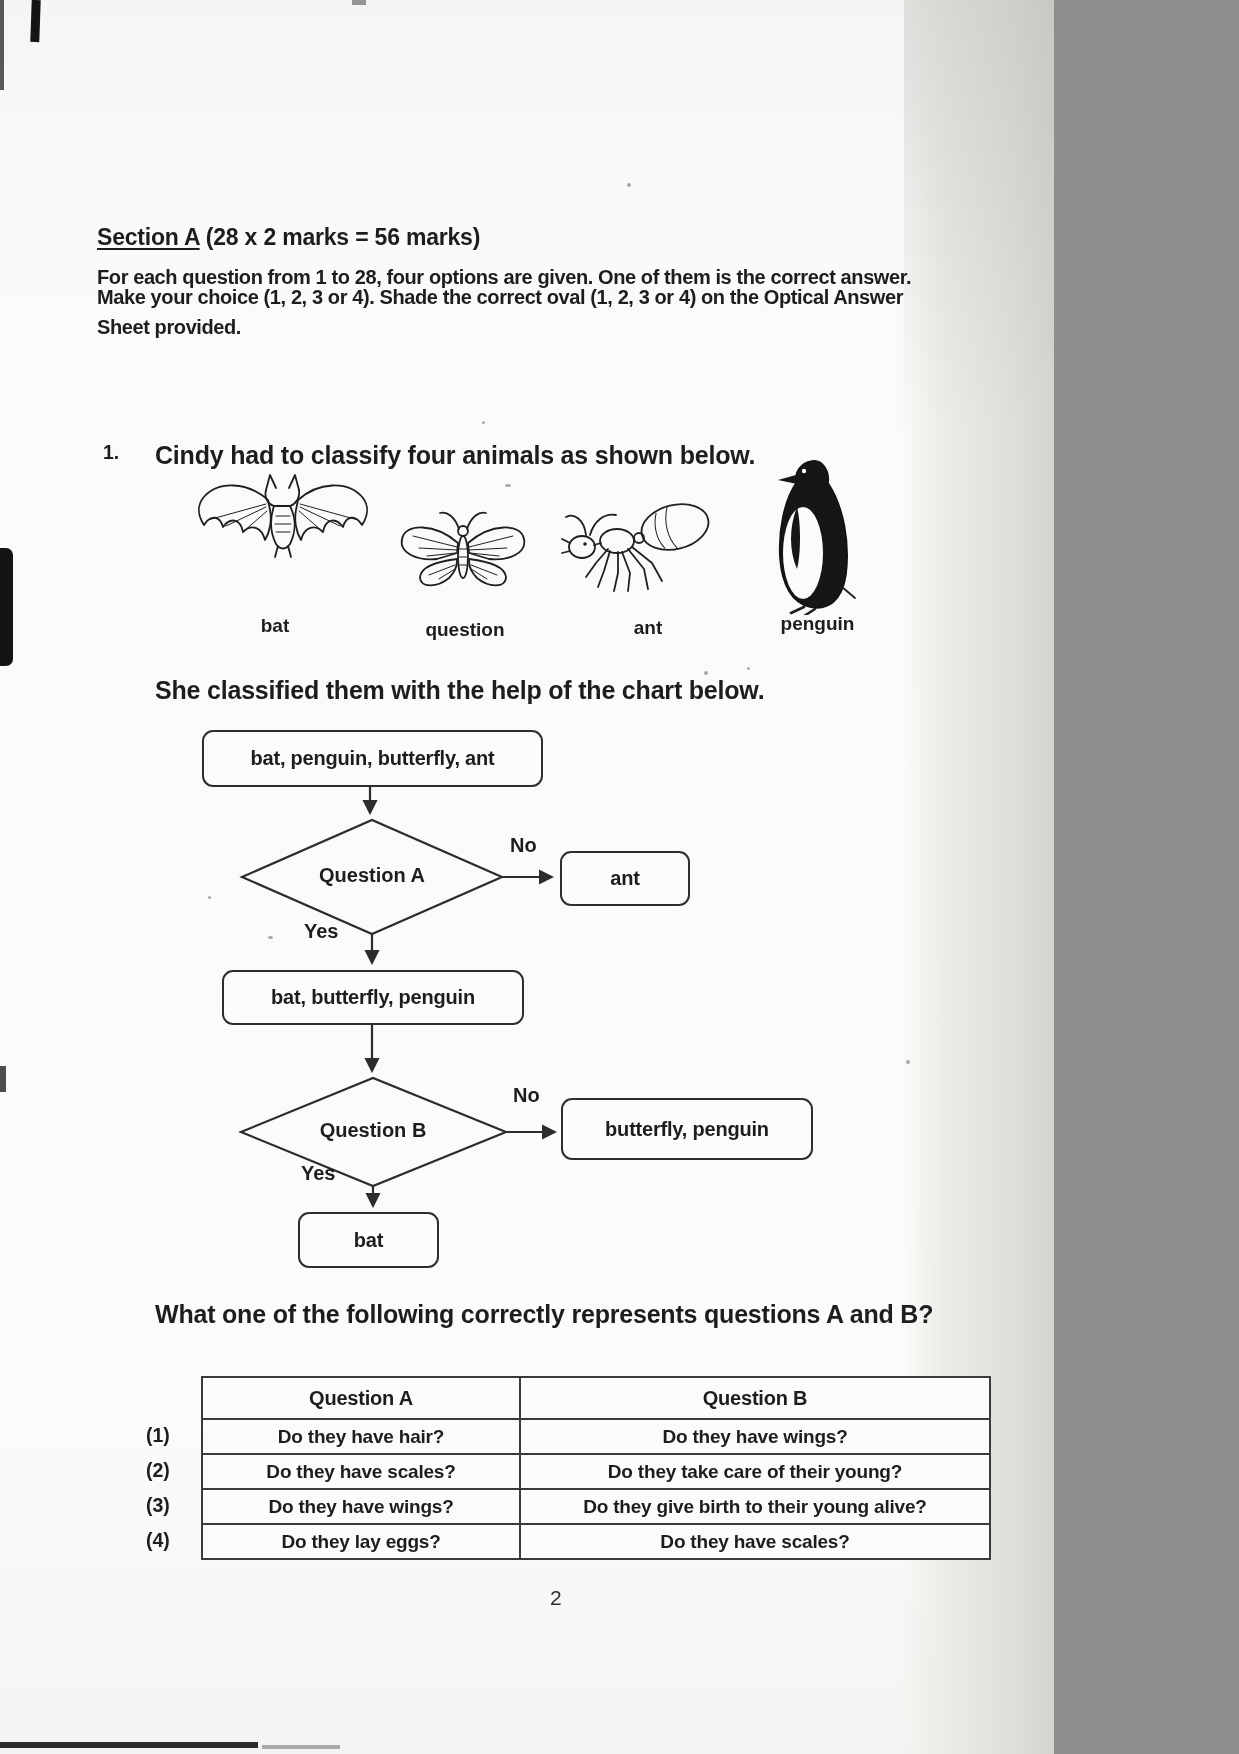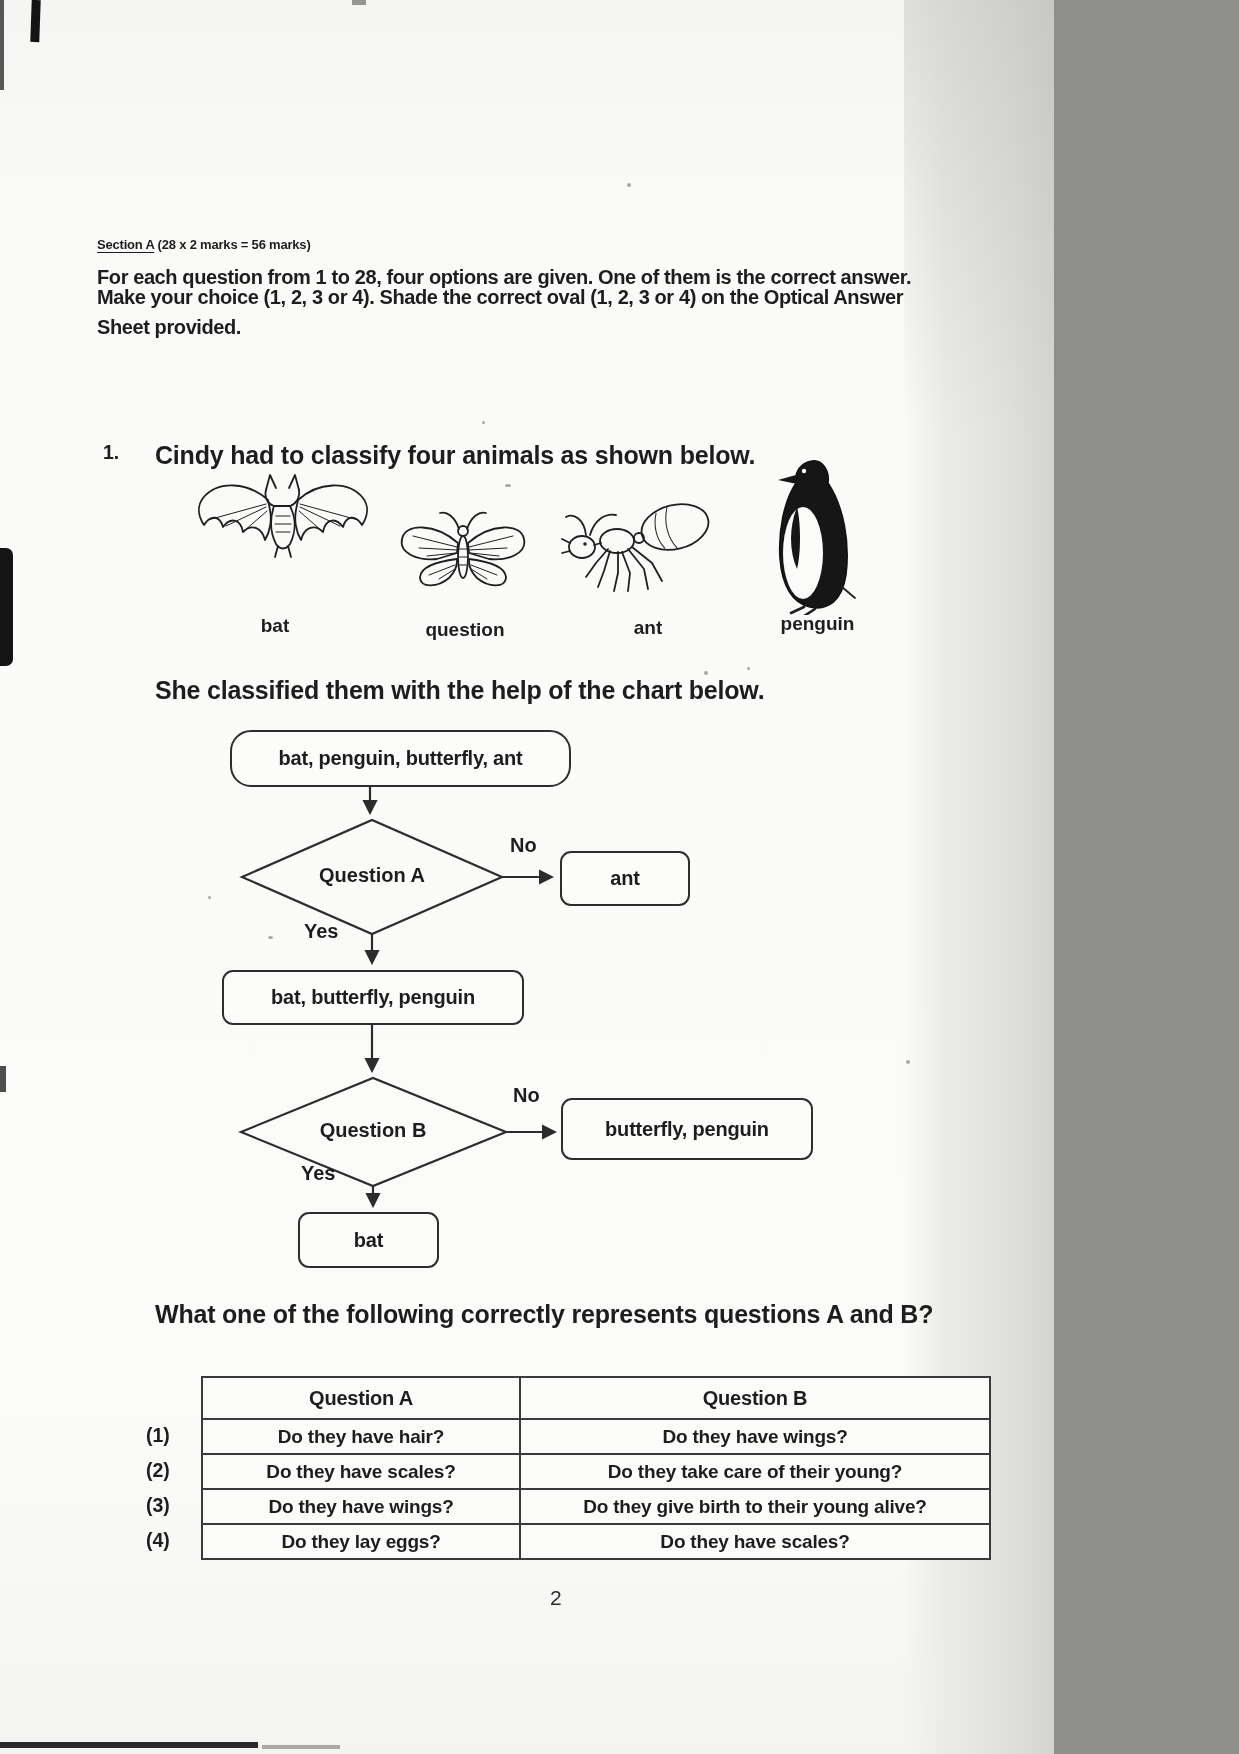--- a/index.html
+++ b/index.html
@@ -12,21 +12,21 @@
   
   .right-band { right:0; top:0; bottom:0; width:152px;
     background:linear-gradient(to right, rgba(233,233,230,0) 0%, #ebebe8 28%, #dfdfdc 70%, #d4d4d1 100%); }
   .right-band-top { right:0; top:0; width:150px; height:430px;
     background:linear-gradient(to bottom, rgba(170,170,168,0.30), rgba(170,170,168,0)); }
   .seam { left:1160px; top:0; height:640px; width:2px; background:#a9a9a7; opacity:.55; }
   .art { background:#141414; }
   .speck { position:absolute; background:#555; border-radius:50%; opacity:.5; }
   
   .code { font-size:23px; letter-spacing:.5px; color:#262626; }
-  .sec-title { font-weight:bold; font-size:13px; line-height:30px; white-space:nowrap; letter-spacing:-.2px;margin-top:8px; }
+  .sec-title { font-weight:bold; font-size:23px; line-height:30px; white-space:nowrap; letter-spacing:-.2px; }
   .u { text-decoration:underline; text-underline-offset:3px; }
   .iline { font-weight:600; font-size:20px; line-height:30px; white-space:nowrap; letter-spacing:-.4px; }
   .qnum  { font-weight:600; font-size:19.5px; }
   .qtext { font-weight:600; font-size:25px; white-space:nowrap; letter-spacing:-.2px; }
   .alabel{ font-weight:600; font-size:19px; text-align:center; }
   .fbox  { border:2px solid #2e2e2e; border-radius:11px; background:#fcfcfa;
            display:flex; align-items:center; justify-content:center;
            font-weight:600; font-size:20px; letter-spacing:-.2px; }
   .dlabel{ width:190px; text-align:center; font-weight:600; font-size:20px; }
   .elabel{ font-weight:600; font-size:20px; }
@@ -150,21 +150,21 @@
     <path class="ln" d="M230,83 V112" marker-end="url(#arr)"></path>
     <polygon class="ln" points="102,177 232,120 362,177 232,234"></polygon>
     <path class="ln" d="M362,177 H411" marker-end="url(#arr)"></path>
     <path class="ln" d="M232,234 V262" marker-end="url(#arr)"></path>
     <path class="ln" d="M232,321 V370" marker-end="url(#arr)"></path>
     <polygon class="ln" points="101,432 233,378 366,432 233,486"></polygon>
     <path class="ln" d="M366,432 H414" marker-end="url(#arr)"></path>
     <path class="ln" d="M233,486 V505" marker-end="url(#arr)"></path>
   </svg>
 
-  <div class="abs fbox" style="left:230px; top:730px; width:337px; height:53px;border-radius:21px;">bat, penguin, butterfly, ant</div>
+  <div class="abs fbox" style="left:202px; top:730px; width:337px; height:53px;">bat, penguin, butterfly, ant</div>
   <div class="abs dlabel" style="left:277px; top:864px;">Question A</div>
   <div class="abs elabel" style="left:510px; top:834px;">No</div>
   <div class="abs fbox" style="left:560px; top:851px; width:126px; height:51px;">ant</div>
   <div class="abs elabel" style="left:304px; top:920px;">Yes</div>
   <div class="abs fbox" style="left:222px; top:970px; width:298px; height:51px;">bat, butterfly, penguin</div>
   <div class="abs dlabel" style="left:278px; top:1119px;">Question B</div>
   <div class="abs elabel" style="left:513px; top:1084px;">No</div>
   <div class="abs fbox" style="left:561px; top:1098px; width:248px; height:58px;">butterfly, penguin</div>
   <div class="abs elabel" style="left:301px; top:1162px;">Yes</div>
   <div class="abs fbox" style="left:298px; top:1212px; width:137px; height:52px;">bat</div>

